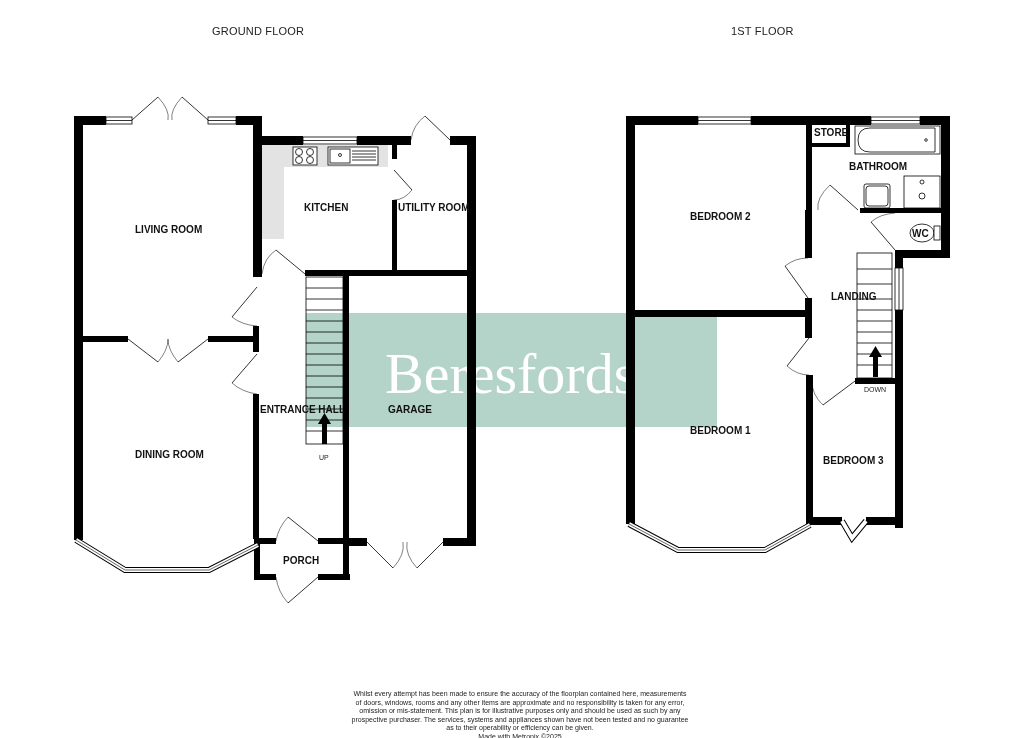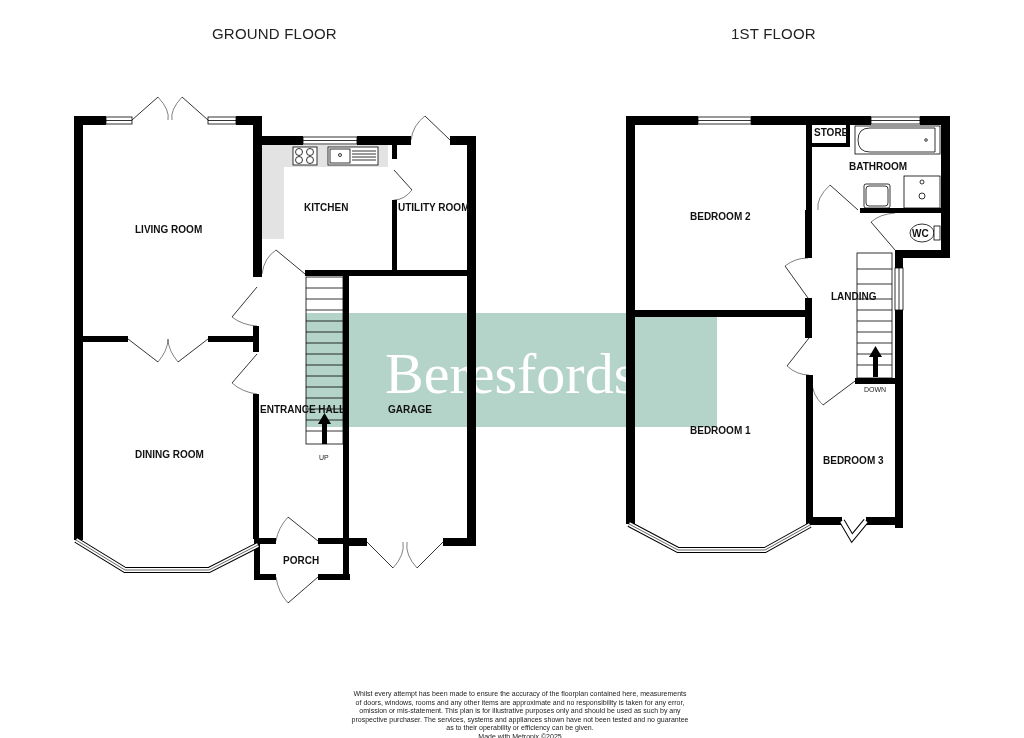--- a/index.html
+++ b/index.html
@@ -1,17 +1,17 @@
 <!DOCTYPE html>
 <html><head>
 <meta charset="utf-8">
 <style>
   html,body{margin:0;padding:0;background:#ffffff;}
   body{width:1024px;height:738px;position:relative;overflow:hidden;font-family:"Liberation Sans",sans-serif;}
-  .floor-title{position:absolute;top:25px;font-size:15px;color:#222;letter-spacing:0.2px;}
+  .floor-title{position:absolute;top:25px;font-size:11px;color:#222;letter-spacing:0.2px;}
   svg{position:absolute;left:0;top:0;}
   .room-label{font-family:"Liberation Sans",sans-serif;font-weight:bold;font-size:10px;fill:#111;}
   .small-label{font-family:"Liberation Sans",sans-serif;font-size:7px;fill:#222;}
   .wm-text{font-family:"Liberation Serif",serif;font-size:58px;fill:#ffffff;}
   .disclaimer{position:absolute;left:330px;top:690px;width:380px;text-align:center;font-size:7px;line-height:8.6px;color:#222;}
 </style>
 </head>
 <body>
 
 <div class="floor-title" style="left:212px;">GROUND FLOOR</div>

